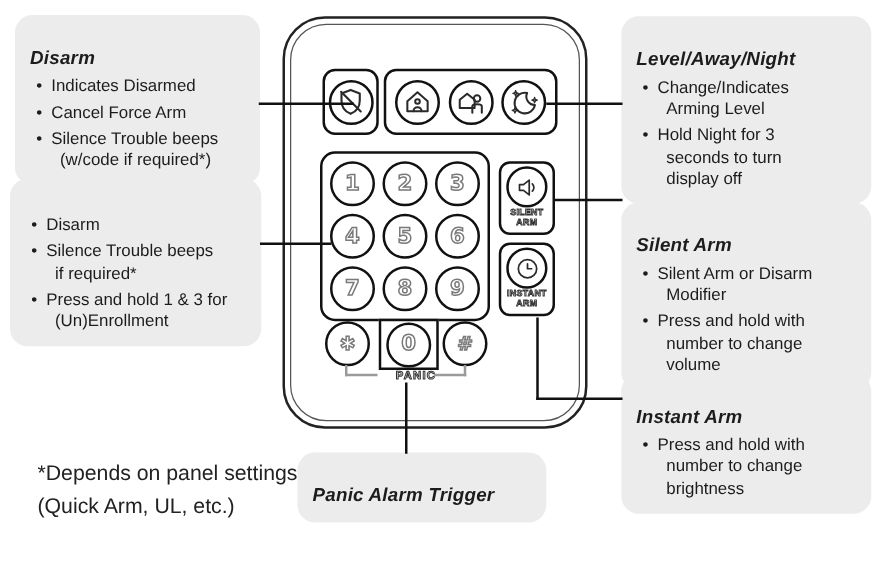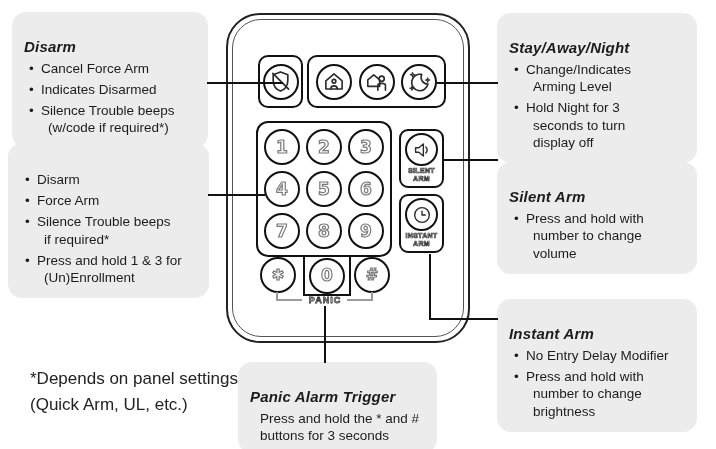--- a/index.html
+++ b/index.html
@@ -56,21 +56,21 @@
     border: 2.5px solid #111; background: #fff;
     display: flex; align-items: center; justify-content: center; }
   .mod-box { position: absolute; left: 399px; width: 45px; height: 59px;
     border: 2.5px solid #111; border-radius: 9px; background: #fff;
     display: flex; flex-direction: column; align-items: center; }
   #sec-silent  { top: 129px; }
   #sec-instant { top: 194px; }
   .mod-box .btn-circle { width: 33px; height: 33px; margin-top: 2px; }
   .mod-label { margin-top: 1px; font-weight: bold; font-size: 7px; line-height: 1.15;
     text-align: center; letter-spacing: .3px; color: #fff; -webkit-text-stroke: .7px #333; }
-  #panic-label { position: absolute; left: 301px; top: 295px; width: 48px; text-align: center;
+  #panic-label { position: absolute; left: 301px; top: 295px; width: 48px; text-align: right;
     font-weight: bold; font-size: 9px; letter-spacing: 1px; color: #fff;
     -webkit-text-stroke: .8px #333; }
   
   .line  { position: absolute; background: #111; }
   .line.gray { background: #9a9a9a; }
   #ln-disarm    { left: 207px; top: 82px;  width: 76px; height: 2px; }
   #ln-user      { left: 208px; top: 194px; width: 57px; height: 2px; }
   #ln-san       { left: 437px; top: 82px;  width: 61px; height: 2px; }
   #ln-silent    { left: 444px; top: 159px; width: 54px; height: 2px; }
   #ln-instant-v { left: 429px; top: 254px; width: 2px;  height: 66px; }
@@ -84,75 +84,73 @@
     stroke-linecap: round; stroke-linejoin: round; }
 </style>
 </head>
 <body>
 
 <div id="stage">
 
   <div class="callout" id="co-disarm">
     <h3>Disarm</h3>
     <ul class="bullets">
+      <li>Indicates Disarmed</li>
       <li>Cancel Force Arm</li>
-      <li>Indicates Disarmed</li>
       <li>Silence Trouble beeps
 (w/code if required*)</li>
     </ul>
   </div>
 
   <div class="callout" id="co-user">
     <ul class="bullets">
       <li>Disarm</li>
-      <li>Force Arm</li>
       <li>Silence Trouble beeps
 if required*</li>
       <li>Press and hold 1 &amp; 3 for
 (Un)Enrollment</li>
     </ul>
   </div>
 
   <div id="footnote">*Depends on panel settings
 (Quick Arm, UL, etc.)</div>
 
   <div class="callout" id="co-san">
-    <h3>Stay/Away/Night</h3>
+    <h3>Level/Away/Night</h3>
     <ul class="bullets">
       <li>Change/Indicates
 Arming Level</li>
       <li>Hold Night for 3
 seconds to turn
 display off</li>
     </ul>
   </div>
 
   <div class="callout" id="co-silent">
     <h3>Silent Arm</h3>
     <ul class="bullets">
+      <li>Silent Arm or Disarm
+Modifier</li>
       <li>Press and hold with
 number to change
 volume</li>
     </ul>
   </div>
 
   <div class="callout" id="co-instant">
     <h3>Instant Arm</h3>
     <ul class="bullets">
-      <li>No Entry Delay Modifier</li>
       <li>Press and hold with
 number to change
 brightness</li>
     </ul>
   </div>
 
   <div class="callout" id="co-panic">
     <h3>Panic Alarm Trigger</h3>
-    <div class="body">Press and hold the * and #
-buttons for 3 seconds</div>
   </div>
 
   <div class="case-outer">
     <div class="case-inner"></div>
   </div>
 
   <div class="sec" id="sec-disarm">
     <div class="btn-circle">
       <svg width="27" height="27" viewBox="0 0 24 24">
         <path d="M12 3.5 L18.5 6 V11 C18.5 15.8 15.7 19 12 20.5 C8.3 19 5.5 15.8 5.5 11 V6 Z"></path>

